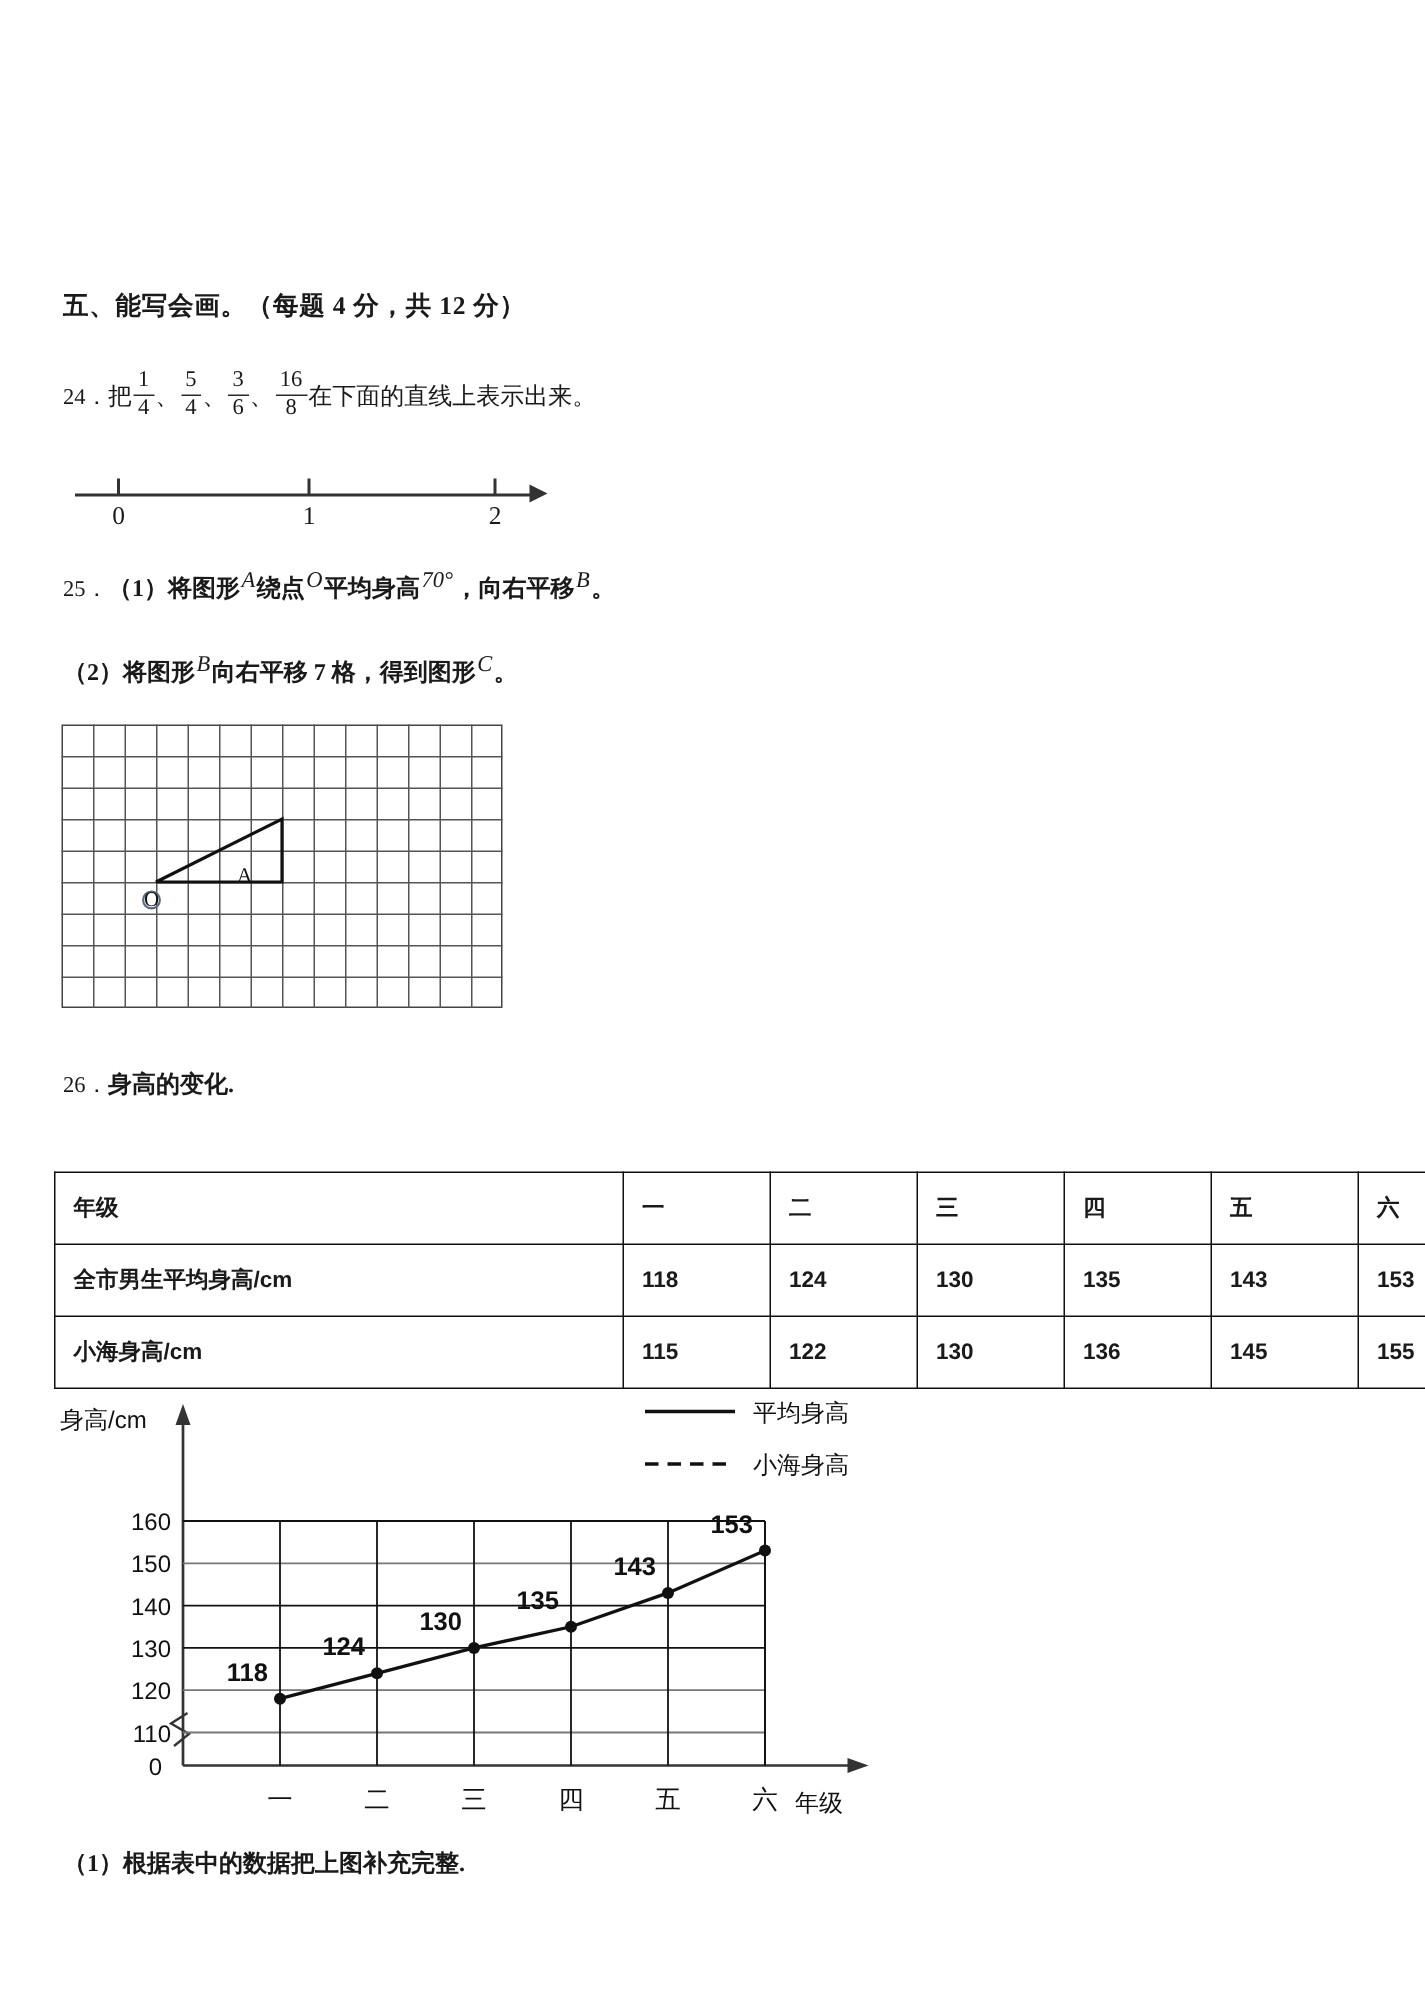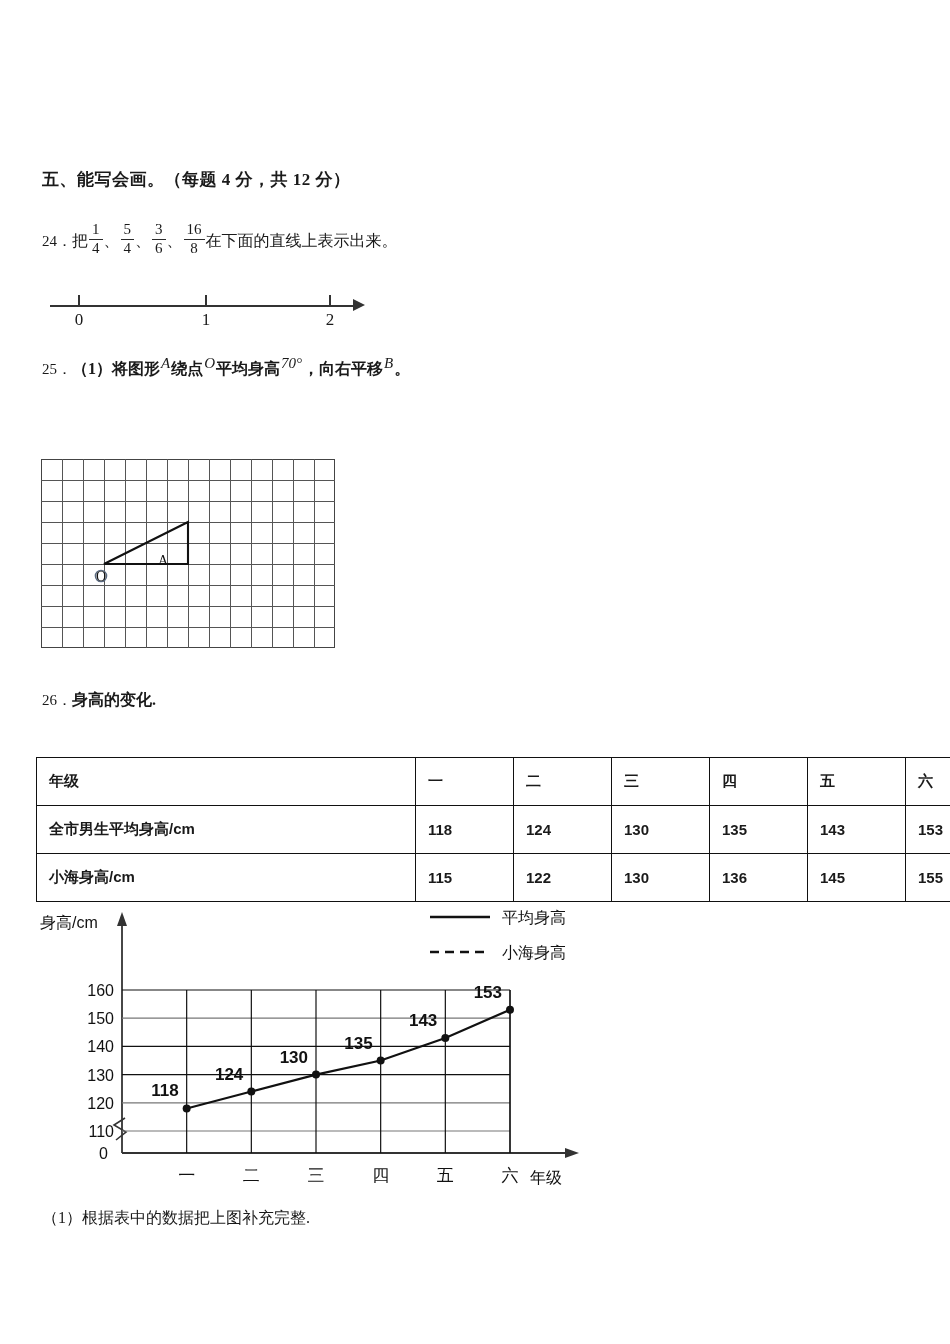--- a/index.html
+++ b/index.html
@@ -12,20 +12,21 @@
     height: 1344px;
     position: relative;
     font-family: "Liberation Serif", "DejaVu Serif", serif;
     color: #1a1a1a;
     overflow: hidden;
   }
 
   .page {
     position: absolute;
     inset: 0;
+    margin-top: 24px;
   }
 
   
   .section-head {
     position: absolute;
     left: 42px;
     top: 168px;
     font-size: 17px;
     font-weight: bold;
     letter-spacing: 0.5px;
@@ -190,21 +191,21 @@
 
   .cn-ax {
     font-family: "Liberation Sans", "DejaVu Sans", sans-serif;
   }
 
   .tail-q {
     position: absolute;
     left: 42px;
     top: 1208px;
     font-size: 16px;
-    font-weight: normal;
+    font-weight: bold;
     white-space: nowrap;
   }
 </style>
 </head>
 <body>
 
 <div class="page">
 
   <div class="section-head">五、能写会画。（每题 4 分，共 12 分）</div>
 
@@ -220,20 +221,23 @@
     <div class="nl-tick" style="left:287px;"></div>
     <div class="nl-lab" style="left:37px;">0</div>
     <div class="nl-lab" style="left:164px;">1</div>
     <div class="nl-lab" style="left:288px;">2</div>
   </div>
 
   <div class="q-line" style="left:42px; top:352px;">
     <span class="q-num">25．</span><span class="bold-cn">（1）</span><span class="bold-cn">将图形</span><span class="sup-var">A</span><span class="bold-cn">绕点</span><span class="sup-var">O</span><span class="bold-cn">平均身高</span><span class="sup-var">70°</span><span class="bold-cn">，向右平移</span><span class="sup-var">B</span><span class="bold-cn">。</span>
   </div>
 
+  <div class="q-line" style="left:42px; top:408px;">
+    <span class="bold-cn">（2）</span><span class="bold-cn">将图形</span><span class="sup-var">B</span><span class="bold-cn">向右平移 7 格，得到图形</span><span class="sup-var">C</span><span class="bold-cn">。</span>
+  </div>
 
   <div class="gridfig">
     <div class="cellgrid"></div>
 
     <div class="gl v" style="left:21px;"></div>
     <div class="gl v" style="left:42px;"></div>
     <div class="gl v" style="left:63px;"></div>
     <div class="gl v" style="left:84px;"></div>
     <div class="gl v" style="left:105px;"></div>
     <div class="gl v" style="left:126px;"></div>

